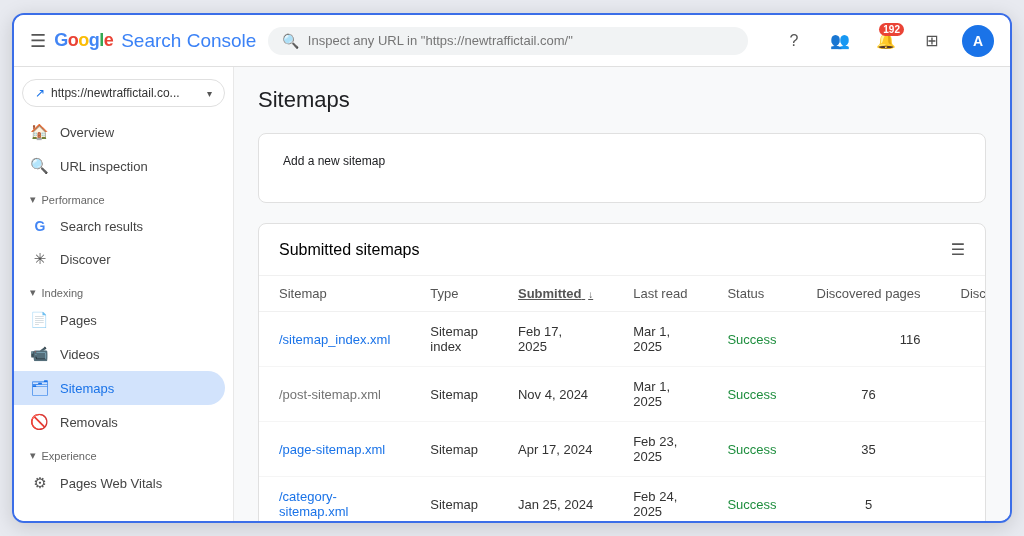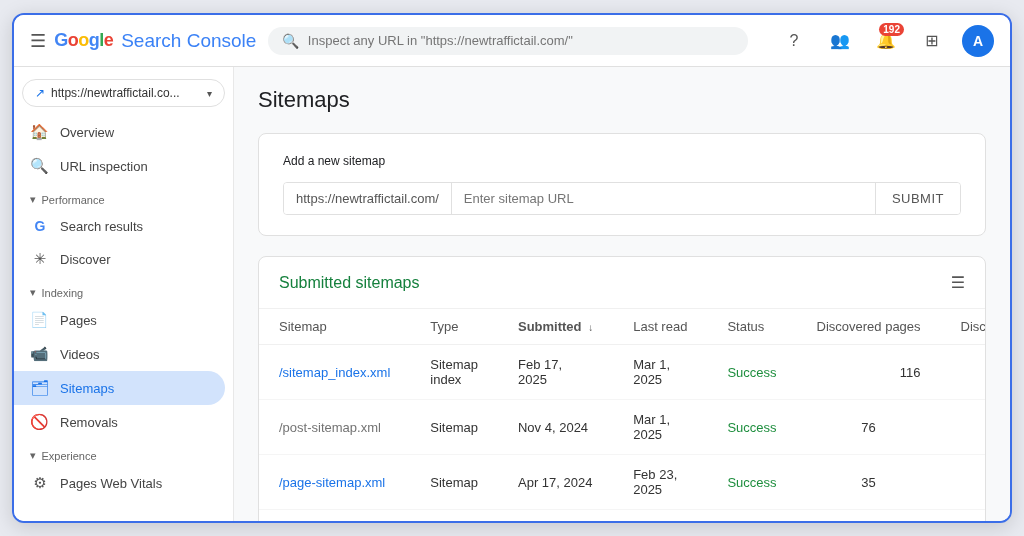--- a/index.html
+++ b/index.html
@@ -254,38 +254,38 @@
     .submitted-card { padding: 0; }
     .submitted-header {
       display: flex;
       align-items: center;
       justify-content: space-between;
       padding: 16px 20px;
       border-bottom: 1px solid #f0f0f0;
     }
     .submitted-title {
       font-size: 16px;
-      color: #15803d;
+      color: #000000;
     }
     .filter-icon { color: #555; font-size: 16px; cursor: pointer; }
     .table-wrap { overflow-x: auto; }
     table {
       width: 100%;
       border-collapse: collapse;
       font-size: 13px;
     }
     thead th {
       padding: 10px 20px;
       text-align: left;
       color: #555;
       font-weight: 500;
       border-bottom: 1px solid #f0f0f0;
       white-space: nowrap;
     }
-    thead th.sortable { cursor: pointer; }
+    thead th.sortable { cursor: pointer; text-decoration: underline; }
     thead th .sort-arrow { font-size: 10px; margin-left: 3px; }
     tbody tr { border-bottom: 1px solid #f5f5f5; }
     tbody tr:last-child { border-bottom: none; }
     tbody td {
       padding: 12px 20px;
       color: #333;
       vertical-align: middle;
     }
     .status-success { color: #1e8e3e; font-weight: 500; text-align: right; }
     
@@ -390,25 +390,20 @@
           <span>Pages Web Vitals</span>
         </div>
       </div>
     </div>
 
     <div class="content">
       <div class="page-title">Sitemaps</div>
 
       <div class="card add-sitemap-card">
         <div class="add-sitemap-title">Add a new sitemap</div>
-        <div class="sitemap-input-row">
-          <div class="sitemap-url-prefix">https://newtraffictail.com/</div>
-          <input class="sitemap-input" type="text" placeholder="Enter sitemap URL" style="">
-          <button class="submit-btn">SUBMIT</button>
-        </div>
       </div>
 
       <div class="card submitted-card">
         <div class="submitted-header">
           <div class="submitted-title">Submitted sitemaps</div>
           <span class="filter-icon">☰</span>
         </div>
         <div class="table-wrap">
           <table>
             <thead>

